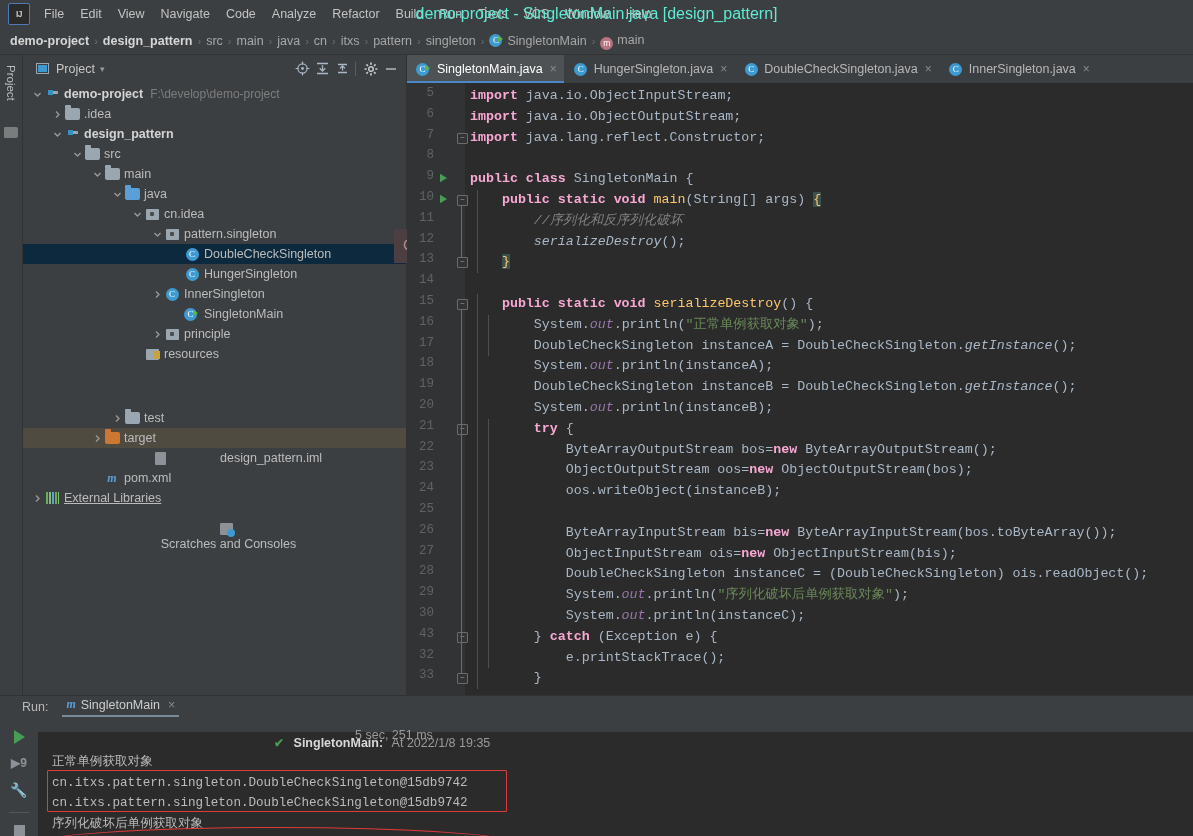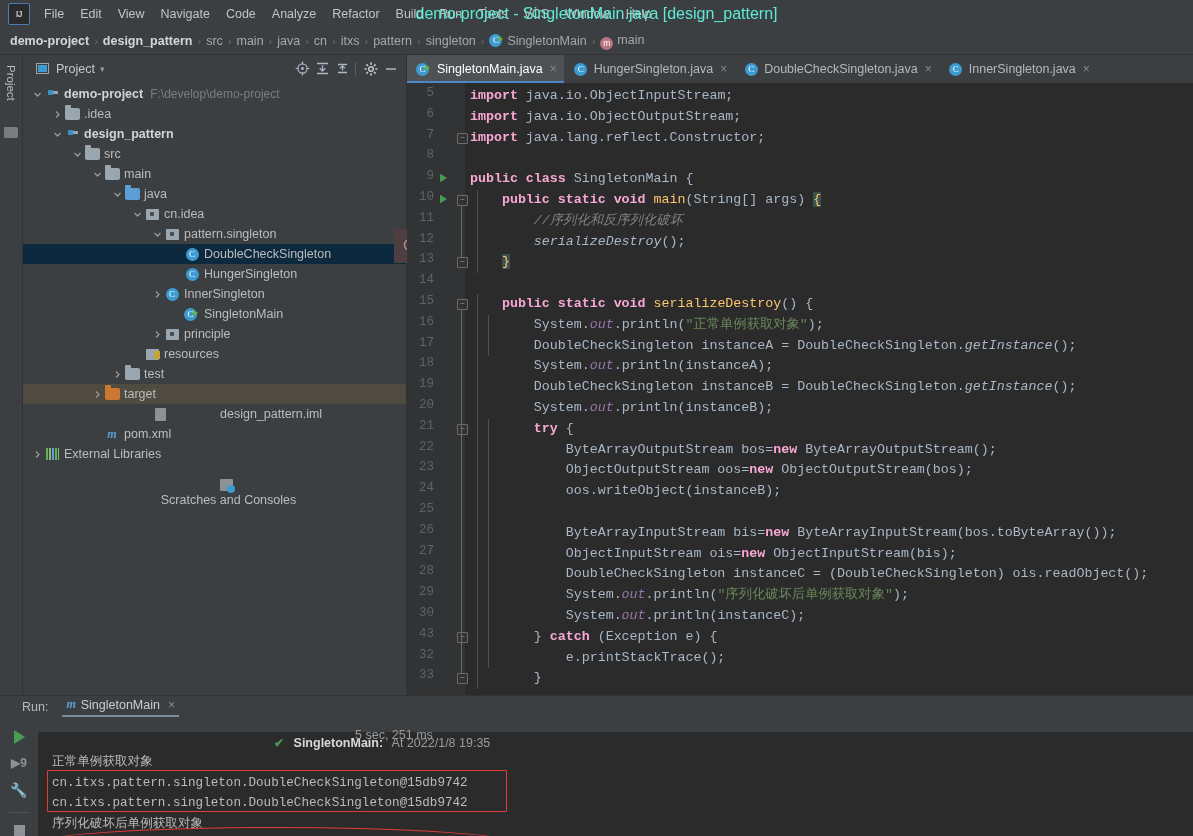--- a/index.html
+++ b/index.html
@@ -373,21 +373,21 @@
             </span>
             <span class="lbl">principle</span>
           </div>
           <div class="row" style="padding-left: 108px;">
             <span class="arrow"></span>
             <span class="ico">
               <span class="res-ic"></span>
             </span>
             <span class="lbl">resources</span>
           </div>
-          <div class="row" style="padding-left: 88px;">
+          <div class="row" style="padding-left: 88px; margin-top: 44px;">
             <span class="arrow">
               <svg width="9" height="9" viewBox="0 0 9 9">
                 <path d="M3 1.5l3 3-3 3" fill="none" stroke="#9a9a9a" stroke-width="1.3"></path>
               </svg>
             </span>
             <span class="ico">
               <span class="fold-ic"></span>
             </span>
             <span class="lbl">test</span>
           </div>
@@ -409,21 +409,21 @@
             </span>
             <span class="lbl">design_pattern.iml</span>
           </div>
           <div class="row" style="padding-left: 68px;">
             <span class="arrow"></span>
             <span class="ico">
               <span class="mvn-ic">m</span>
             </span>
             <span class="lbl">pom.xml</span>
           </div>
-          <div class="row" style="padding-left: 8px;">
+          <div class="row" style="padding-left: 8px; text-decoration: underline;">
             <span class="arrow">
               <svg width="9" height="9" viewBox="0 0 9 9">
                 <path d="M3 1.5l3 3-3 3" fill="none" stroke="#9a9a9a" stroke-width="1.3"></path>
               </svg>
             </span>
             <span class="ico">
               <span class="lib-ic"></span>
             </span>
             <span class="lbl">External Libraries</span>
           </div>

